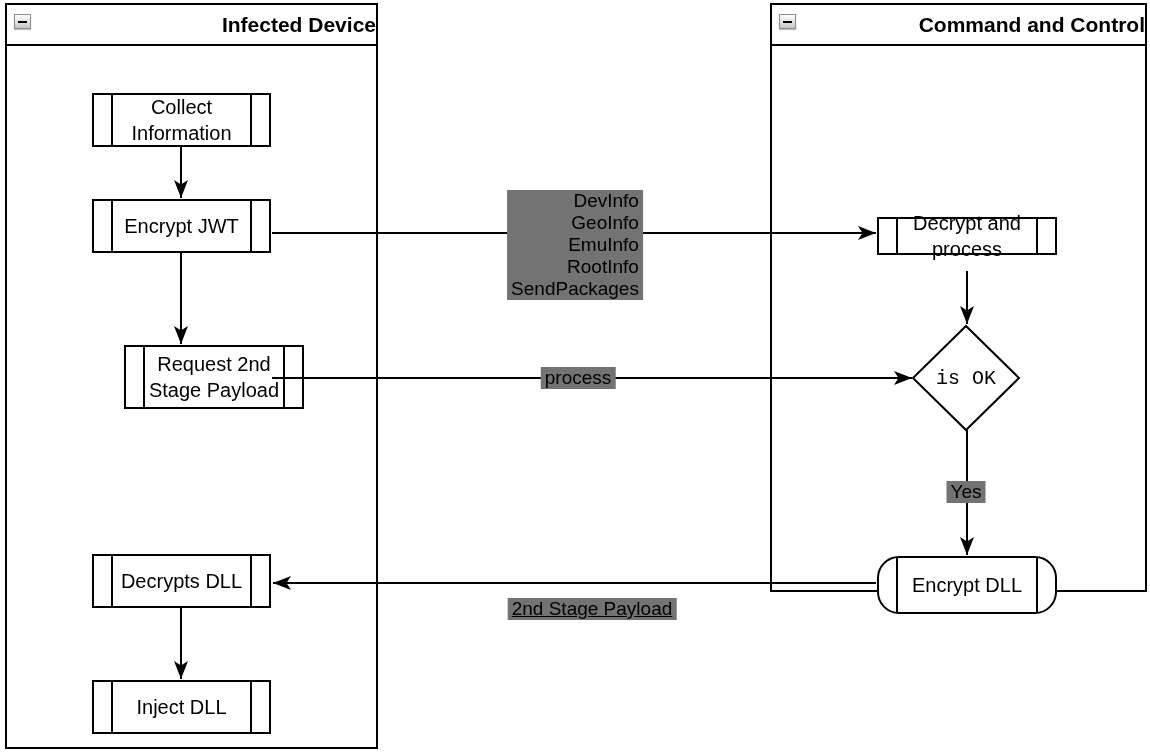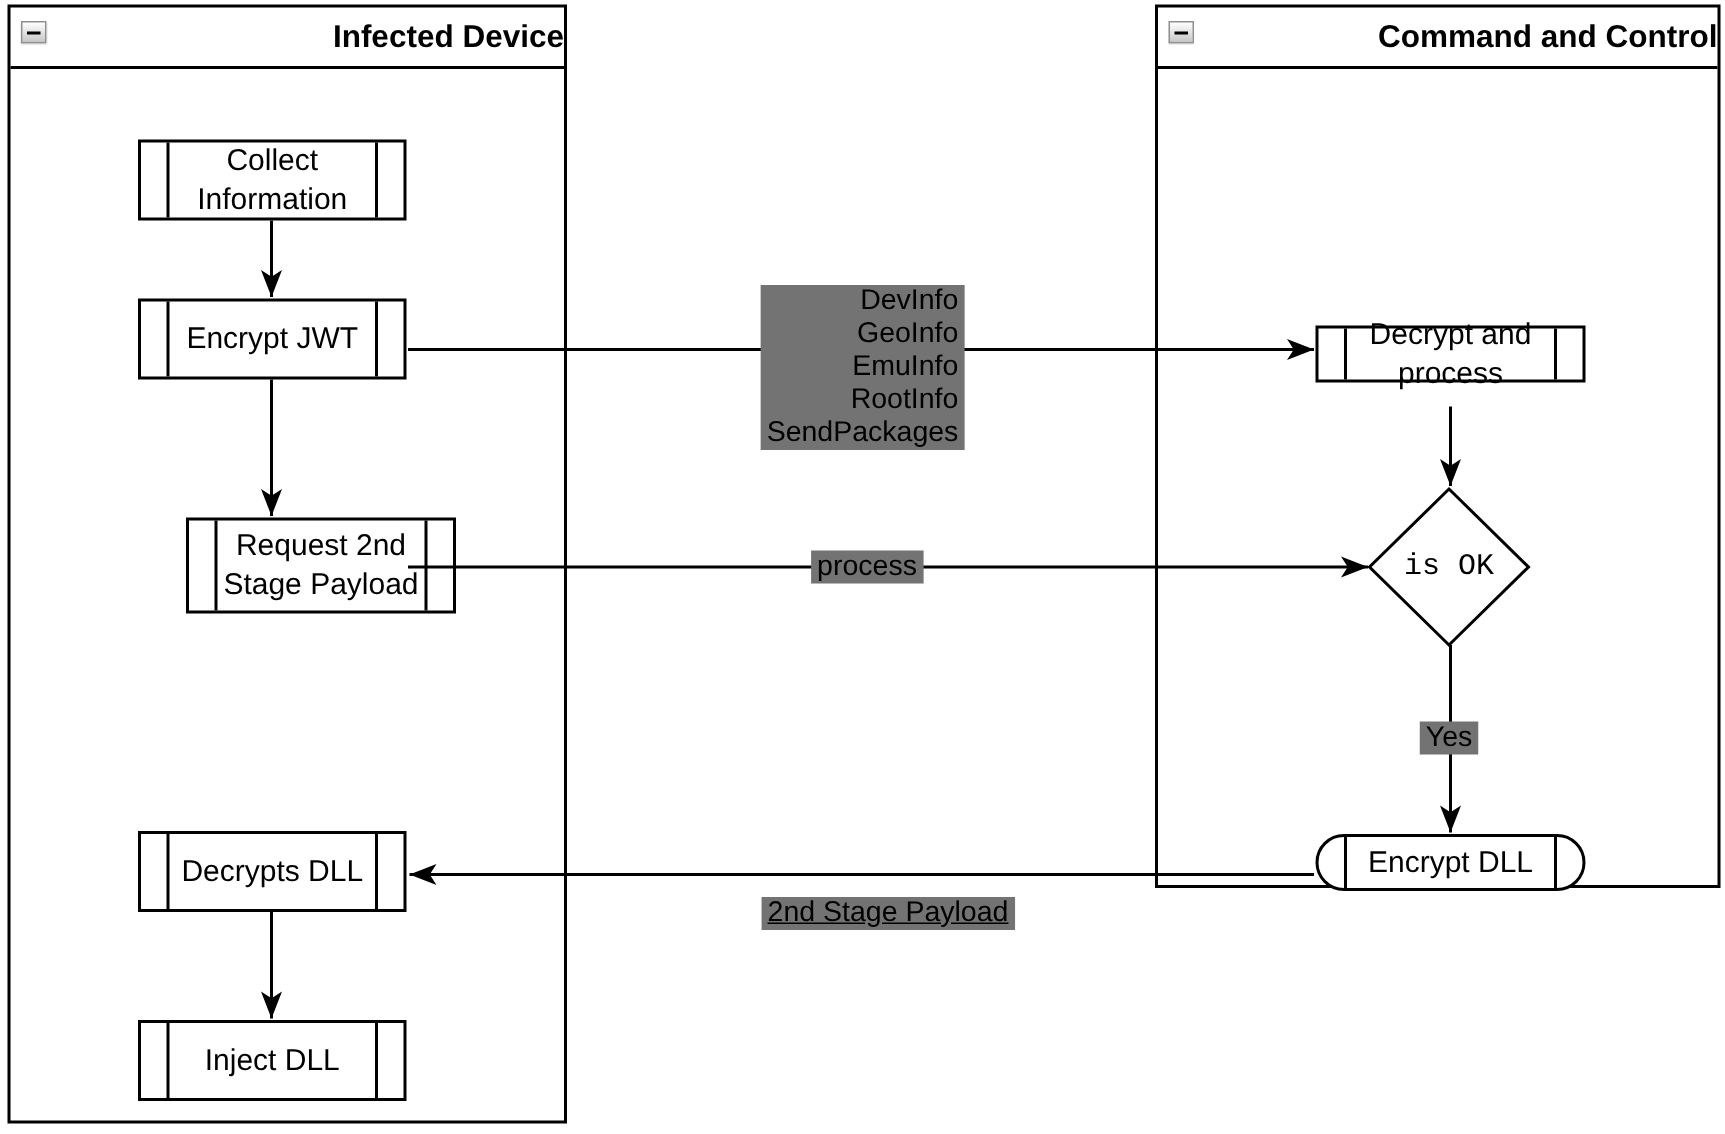--- a/index.html
+++ b/index.html
@@ -91,21 +91,21 @@
   </div>
 
   <div class="node process" style="left:92px; top:554px; width:179px; height:54px;">
     <div class="node-label">Decrypts DLL</div>
   </div>
 
   <div class="node process" style="left:877px; top:217px; width:180px; height:38px;">
     <div class="node-label">Decrypt and process</div>
   </div>
 
-  <div class="node process" style="left:877px; top:556px; width:180px; height:38px;border-radius:22px;">
+  <div class="node process" style="left:877px; top:556px; width:180px; height:58px;border-radius:22px;">
     <div class="node-label">Encrypt DLL</div>
   </div>
 
   <svg class="edges" width="1150" height="756" viewBox="0 0 1150 756">
     <defs>
       <marker id="arrow" markerUnits="userSpaceOnUse" markerWidth="20" markerHeight="16" refX="19" refY="8" orient="auto">
         <path d="M1,1 L19,8 L1,15 L5.5,8 Z" fill="#000"></path>
       </marker>
     </defs>
 

